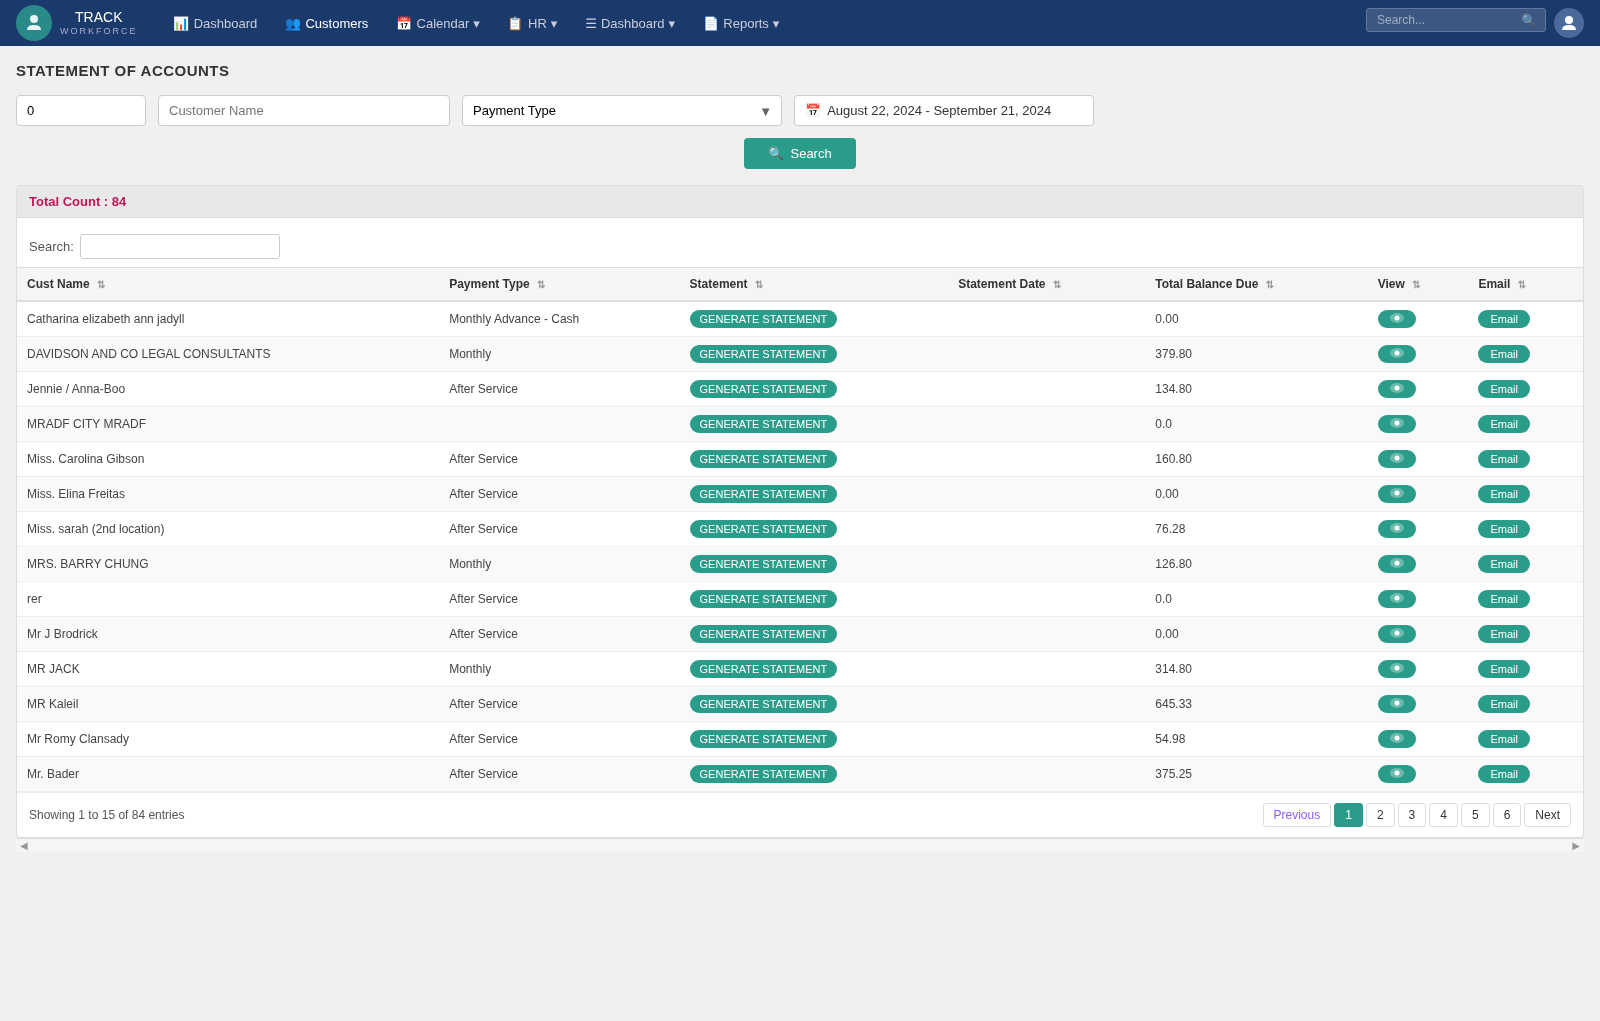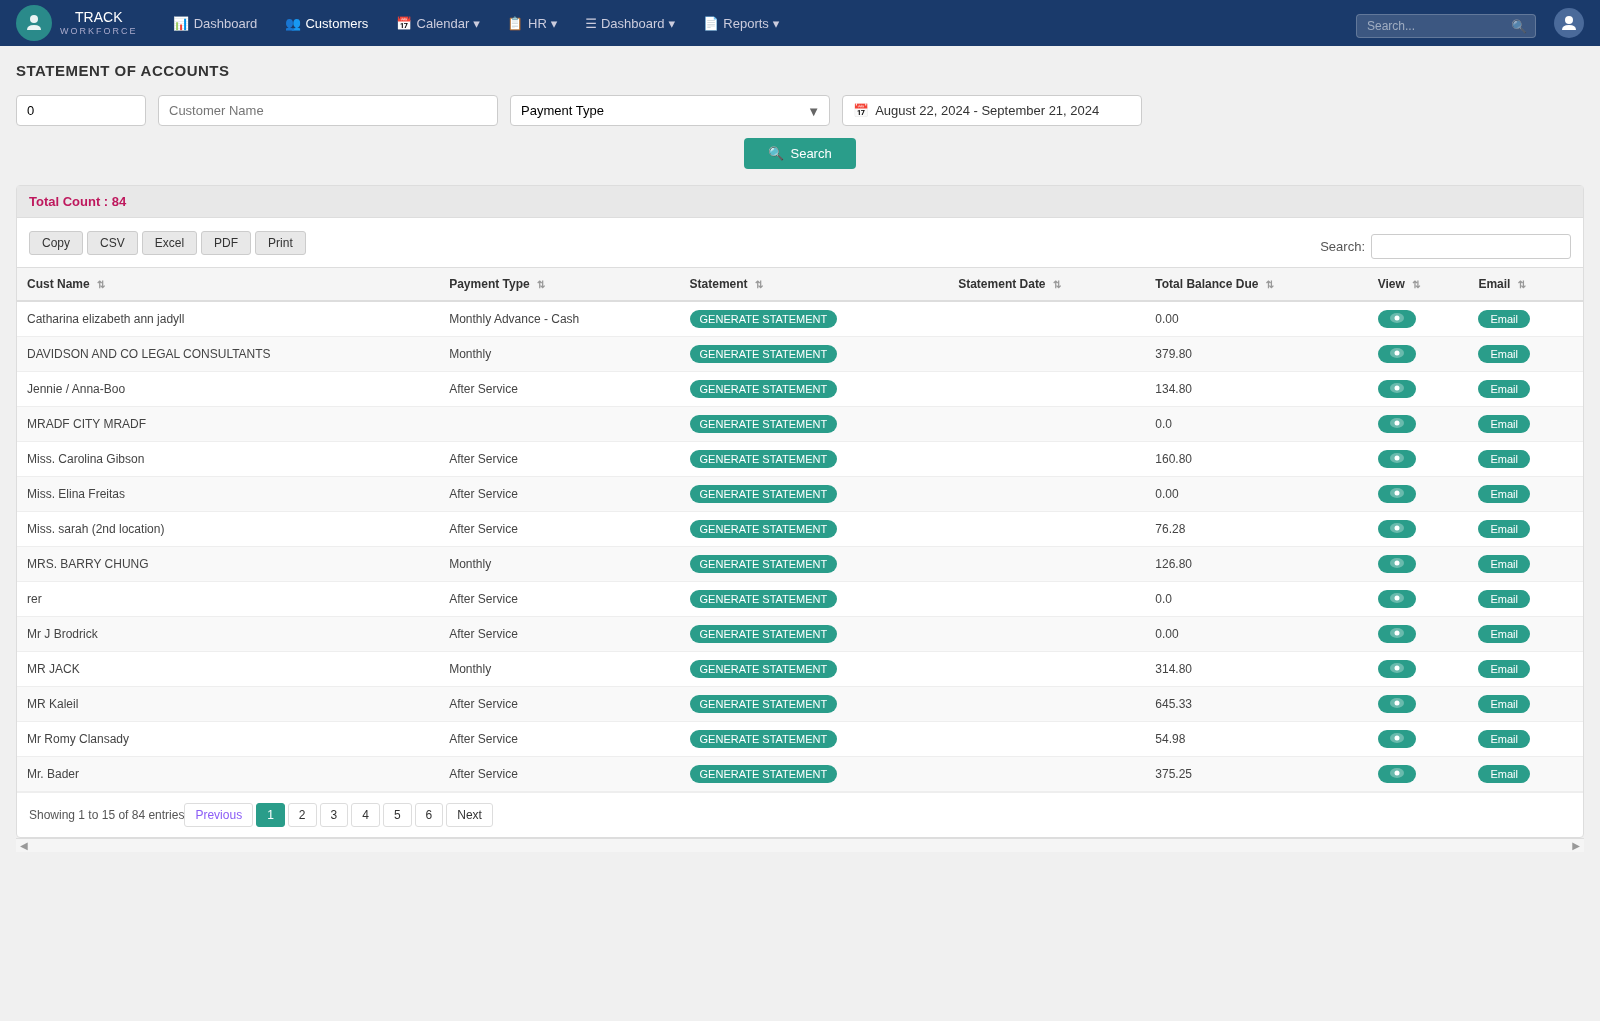--- a/index.html
+++ b/index.html
@@ -44,22 +44,22 @@
       cursor: pointer;
       font-size: 13px;
       display: flex;
       align-items: center;
       gap: 4px;
       border-radius: 3px;
     }
     .nav-item.active { color: white; }
     .nav-right {
       display: flex;
-      align-items: flex-end;
-      gap: 18px;
+      align-items: flex-start;
+      gap: 8px;
     }
     .search-bar {
       background: rgba(255,255,255,0.15);
       border: 1px solid rgba(255,255,255,0.2);
       border-radius: 4px;
       padding: 4px 28px 4px 10px;
       color: white;
       font-size: 12px;
       width: 180px;
       outline: none;
@@ -100,21 +100,21 @@
     }
     .filter-input {
       border: 1px solid #ccc;
       border-radius: 4px;
       padding: 7px 10px;
       font-size: 13px;
       outline: none;
       background: white;
     }
     .filter-input-narrow { width: 130px; }
-    .filter-input-medium { width: 340px; }
+    .filter-input-medium { width: 292px; }
     .filter-select-wrap {
       position: relative;
       width: 320px;
     }
     .filter-select {
       width: 100%;
       border: 1px solid #ccc;
       border-radius: 4px;
       padding: 7px 32px 7px 10px;
       font-size: 13px;
@@ -266,21 +266,21 @@
       border-radius: 12px;
       padding: 3px 12px;
       font-size: 11px;
       cursor: pointer;
     }
 
     
     .pagination-bar {
       display: flex;
       align-items: center;
-      justify-content: flex-start;
+      justify-content: space-between;
       padding: 10px 12px;
       font-size: 12px;
       color: #555;
       border-top: 1px solid #eee;
     }
     .pagination-buttons {
       display: flex;
       gap: 3px;
     }
     .page-btn {
@@ -406,27 +406,20 @@
   <div class="table-container">
 
     <div class="table-header-bar">
       <span class="total-count">
         <span>Total Count :</span>
         <span>84</span>
       </span>
     </div>
 
     <div class="toolbar">
-      <div class="toolbar-buttons">
-        <button class="btn-tool">Copy</button>
-        <button class="btn-tool">CSV</button>
-        <button class="btn-tool">Excel</button>
-        <button class="btn-tool">PDF</button>
-        <button class="btn-tool">Print</button>
-      </div>
       <div class="toolbar-search">
         <label>Search:</label>
         <input class="toolbar-search-input" type="text" style="">
       </div>
     </div>
 
     <table class="data-table">
       <thead>
         <tr>
           <th>Cust Name <span class="th-arrow">⇅</span></th>

